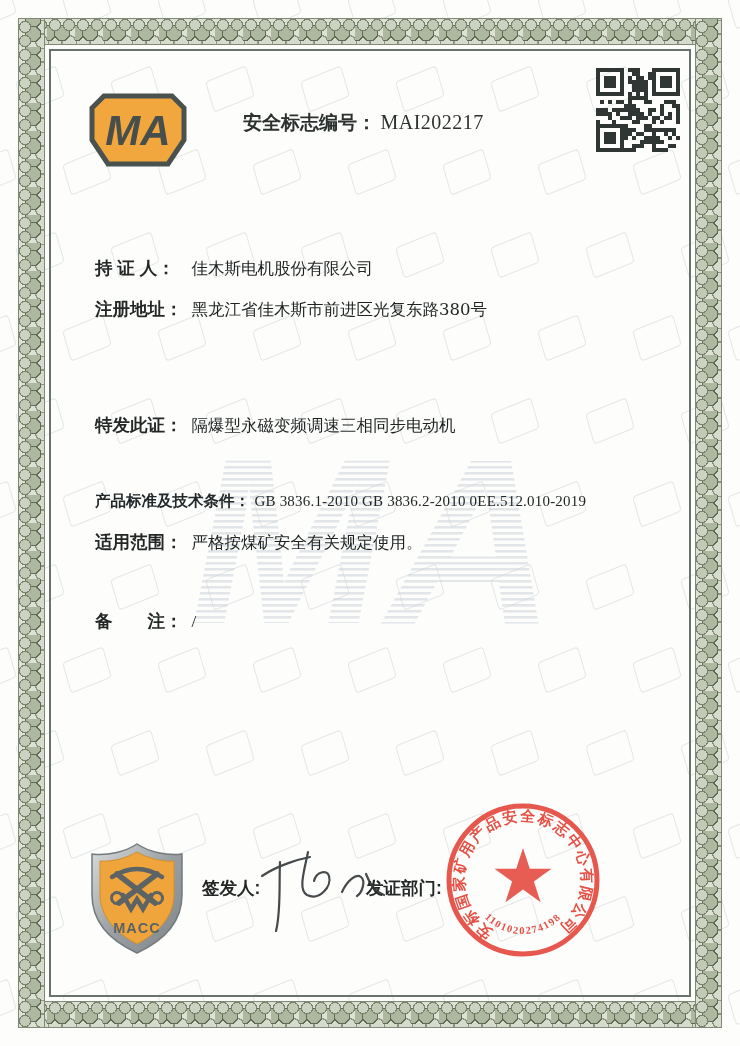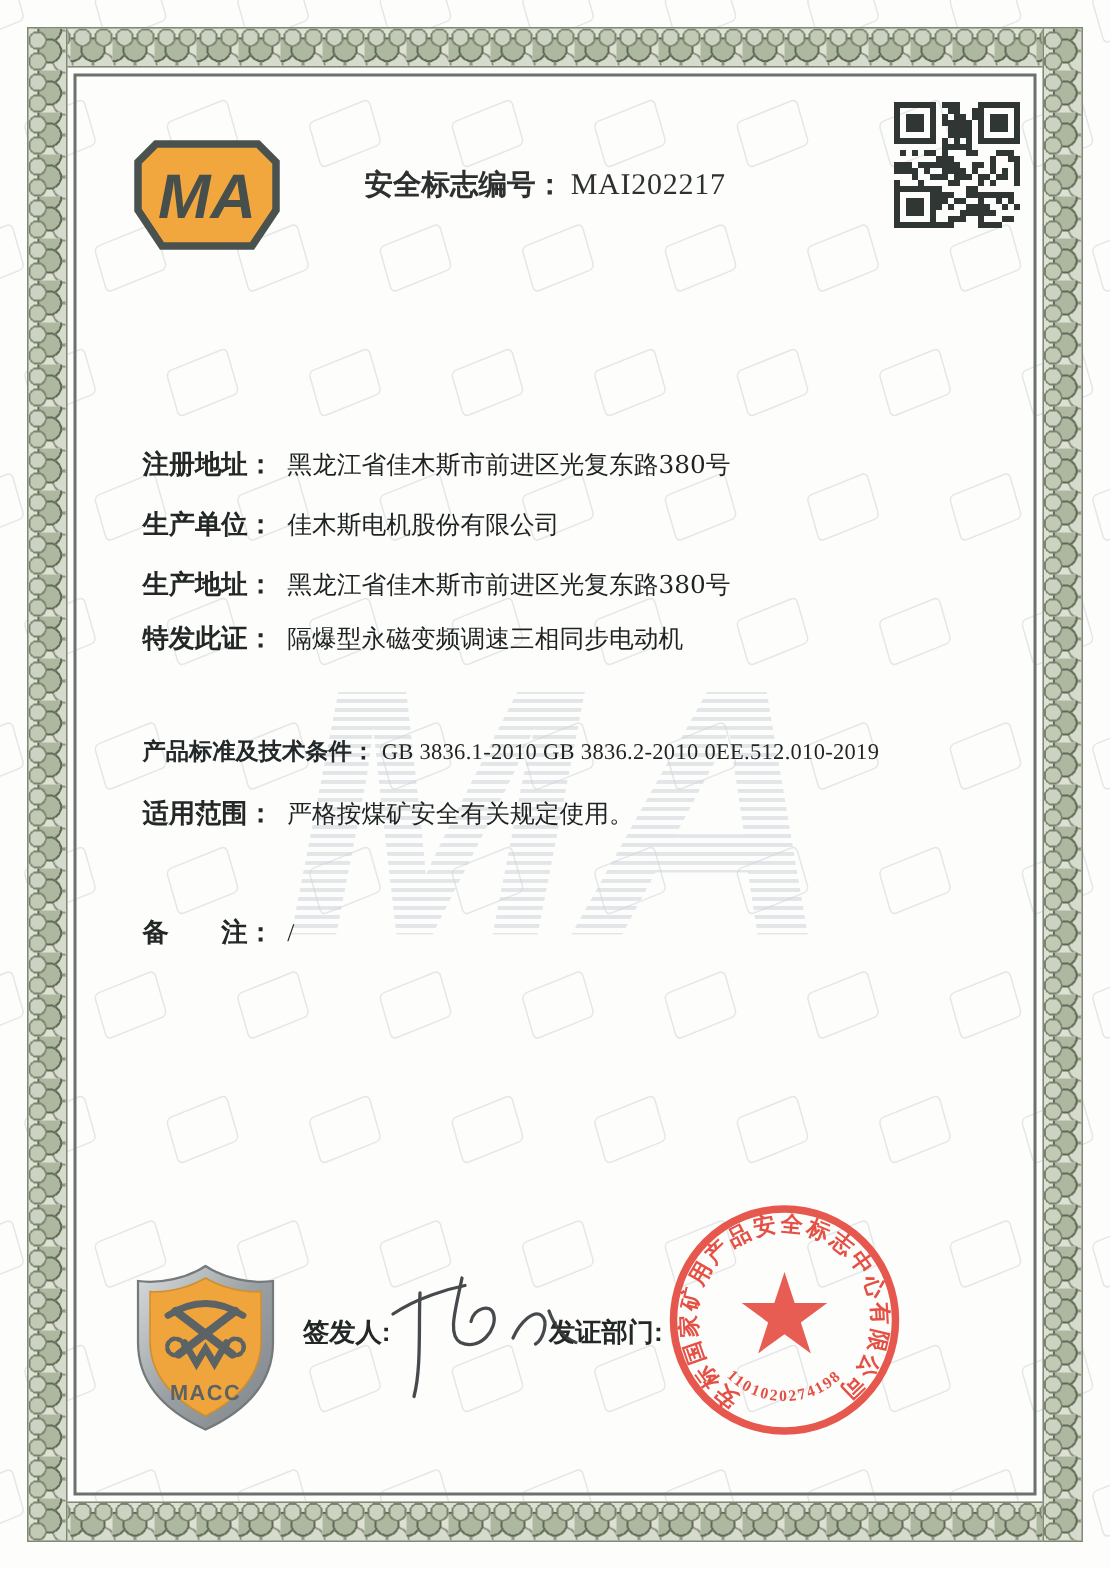--- a/index.html
+++ b/index.html
@@ -456,30 +456,26 @@
       <rect x="30" y="82" width="4" height="4" fill="#2f3633"></rect>
       <rect x="34" y="82" width="4" height="4" fill="#2f3633"></rect>
       <rect x="38" y="82" width="4" height="4" fill="#2f3633"></rect>
       <rect x="58" y="82" width="4" height="4" fill="#2f3633"></rect>
       <rect x="62" y="82" width="4" height="4" fill="#2f3633"></rect>
       <rect x="66" y="82" width="4" height="4" fill="#2f3633"></rect>
       <rect x="70" y="82" width="4" height="4" fill="#2f3633"></rect>
     </svg>
 
 
+  <div class="row" style="top:256px">
+    <span class="flabel">持 证 人：</span>
+    <span class="fvalue">佳木斯电机股份有限公司</span>
+  </div>
   <div class="row" style="top:297px">
     <span class="flabel">注册地址：</span>
-    <span class="fvalue">黑龙江省佳木斯市前进区光复东路380号</span>
-  </div>
-  <div class="row" style="top:337px">
-    <span class="flabel">生产单位：</span>
-    <span class="fvalue">佳木斯电机股份有限公司</span>
-  </div>
-  <div class="row" style="top:377px">
-    <span class="flabel">生产地址：</span>
     <span class="fvalue">黑龙江省佳木斯市前进区光复东路380号</span>
   </div>
   <div class="row" style="top:413px">
     <span class="flabel">特发此证：</span>
     <span class="fvalue">隔爆型永磁变频调速三相同步电动机</span>
   </div>
   <div class="row" style="top:491px">
     <span class="longlabel">产品标准及技术条件：</span>
     <span class="fvalue serif">GB 3836.1-2010 GB 3836.2-2010 0EE.512.010-2019</span>
   </div>

